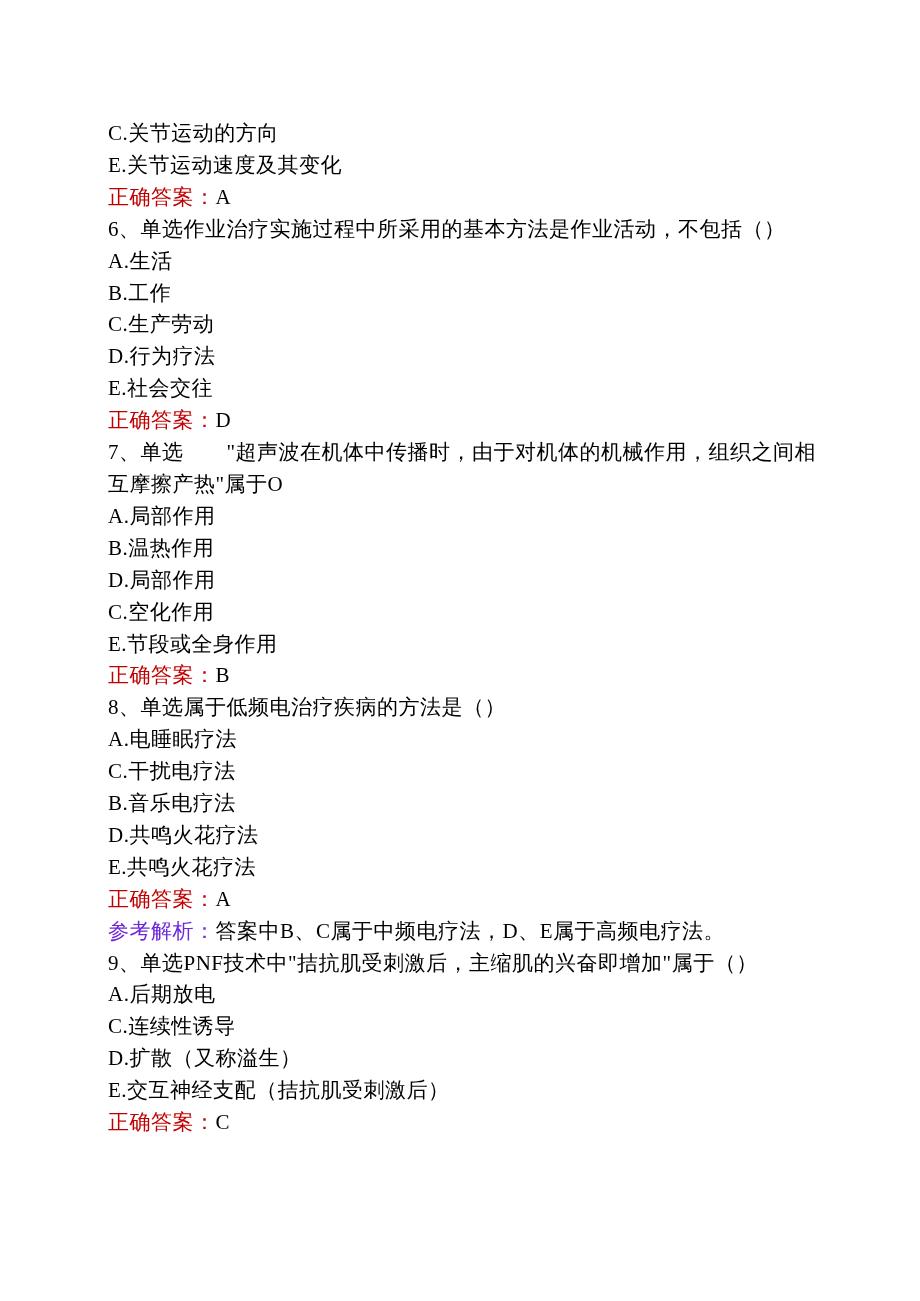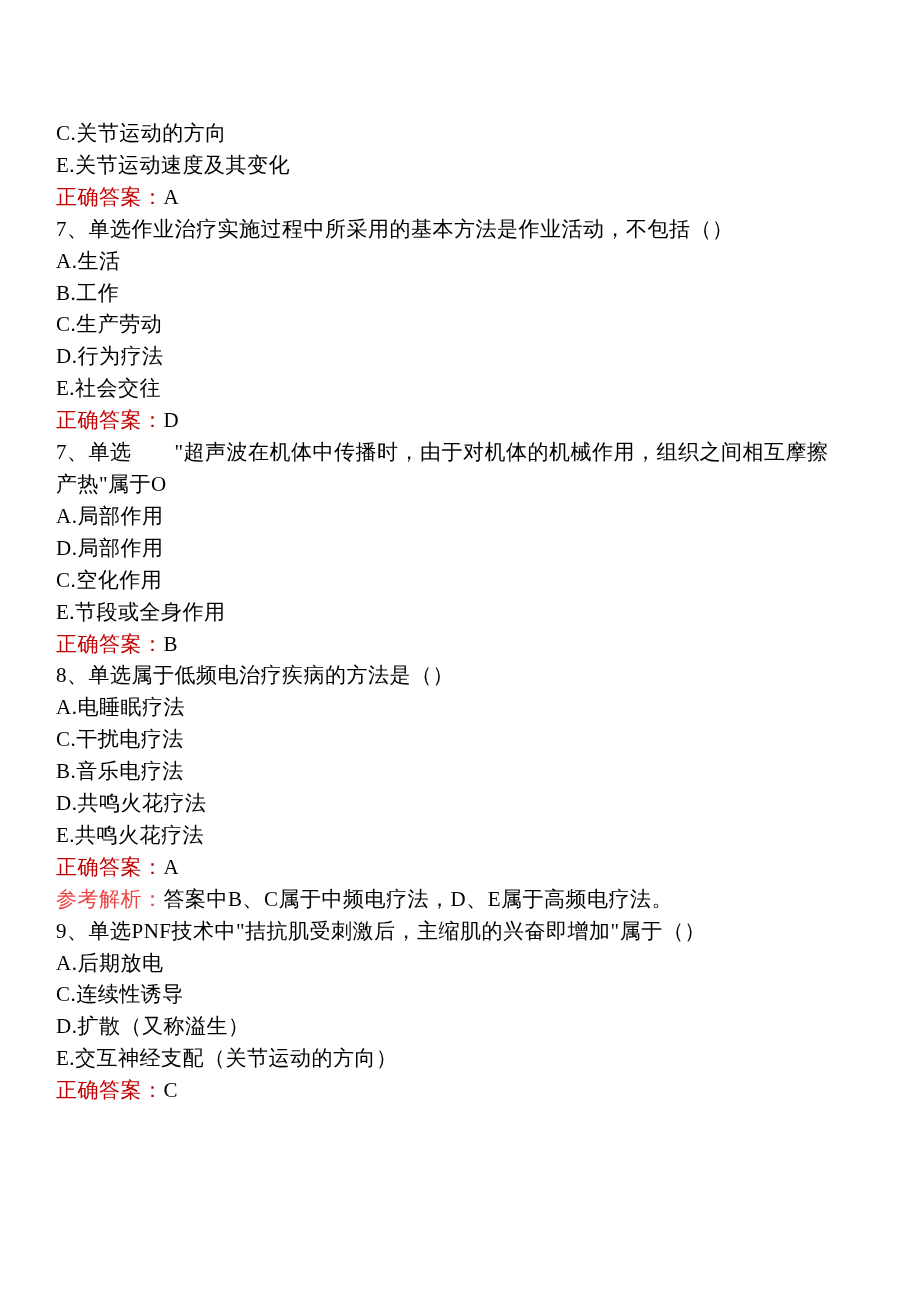--- a/index.html
+++ b/index.html
@@ -6,77 +6,78 @@
       margin: 0;
       padding: 0;
       box-sizing: border-box;
     }
     html, body {
       width: 920px;
       background: #ffffff;
       font-family: "SimSun", "宋体", serif;
     }
     .page {
-      padding: 118px 90px 90px 56px;
+      padding: 118px 90px 90px 108px;
       font-size: 21px;
       line-height: 1.52;
       color: #000000;
       letter-spacing: 0.5px;
     }
     .line {
       white-space: pre-wrap;
       word-break: break-all;
     }
     .answer {
       white-space: pre;
     }
     .answer-label {
       color: #c00000;
       text-align: right;
     }
     .answer-value {
       color: #000000;
     }
     .analysis-label {
-      color: #ef4444;
+      color: #6d28d9;
     }
   </style>
 </head>
 <body>
 
 <div class="page">
 
   <div class="line">C.关节运动的方向</div>
   <div class="line">E.关节运动速度及其变化</div>
   <div class="answer"><span class="answer-label">正确答案：</span><span class="answer-value">A</span></div>
 
-  <div class="line">7、单选作业治疗实施过程中所采用的基本方法是作业活动，不包括（）</div>
+  <div class="line">6、单选作业治疗实施过程中所采用的基本方法是作业活动，不包括（）</div>
   <div class="line">A.生活</div>
   <div class="line">B.工作</div>
   <div class="line">C.生产劳动</div>
   <div class="line">D.行为疗法</div>
   <div class="line">E.社会交往</div>
   <div class="answer"><span class="answer-label">正确答案：</span><span class="answer-value">D</span></div>
 
   <div class="line">7、单选　　"超声波在机体中传播时，由于对机体的机械作用，组织之间相互摩擦产热"属于O</div>
   <div class="line">A.局部作用</div>
+  <div class="line">B.温热作用</div>
   <div class="line">D.局部作用</div>
   <div class="line">C.空化作用</div>
   <div class="line">E.节段或全身作用</div>
   <div class="answer"><span class="answer-label">正确答案：</span><span class="answer-value">B</span></div>
 
   <div class="line">8、单选属于低频电治疗疾病的方法是（）</div>
   <div class="line">A.电睡眠疗法</div>
   <div class="line">C.干扰电疗法</div>
   <div class="line">B.音乐电疗法</div>
   <div class="line">D.共鸣火花疗法</div>
   <div class="line">E.共鸣火花疗法</div>
   <div class="answer"><span class="answer-label">正确答案：</span><span class="answer-value">A</span></div>
   <div class="answer"><span class="analysis-label">参考解析：</span><span class="answer-value">答案中B、C属于中频电疗法，D、E属于高频电疗法。</span></div>
 
   <div class="line">9、单选PNF技术中"拮抗肌受刺激后，主缩肌的兴奋即增加"属于（）</div>
   <div class="line">A.后期放电</div>
   <div class="line">C.连续性诱导</div>
   <div class="line">D.扩散（又称溢生）</div>
-  <div class="line">E.交互神经支配（关节运动的方向）</div>
+  <div class="line">E.交互神经支配（拮抗肌受刺激后）</div>
   <div class="answer"><span class="answer-label">正确答案：</span><span class="answer-value">C</span></div>
 
 </div>
 
 </body></html>

